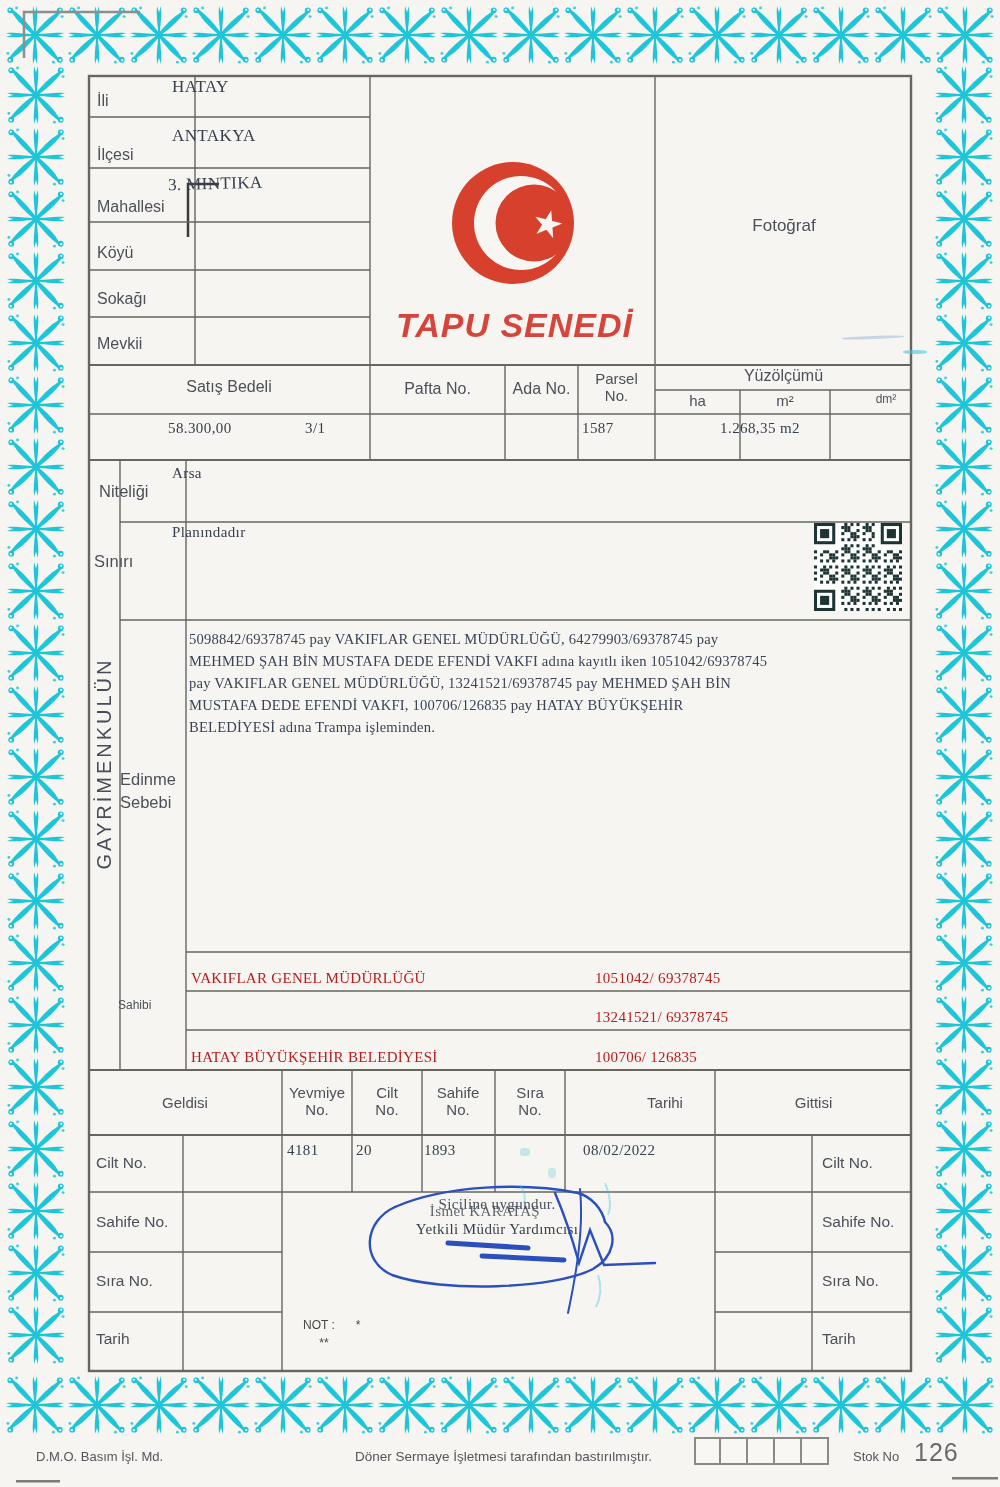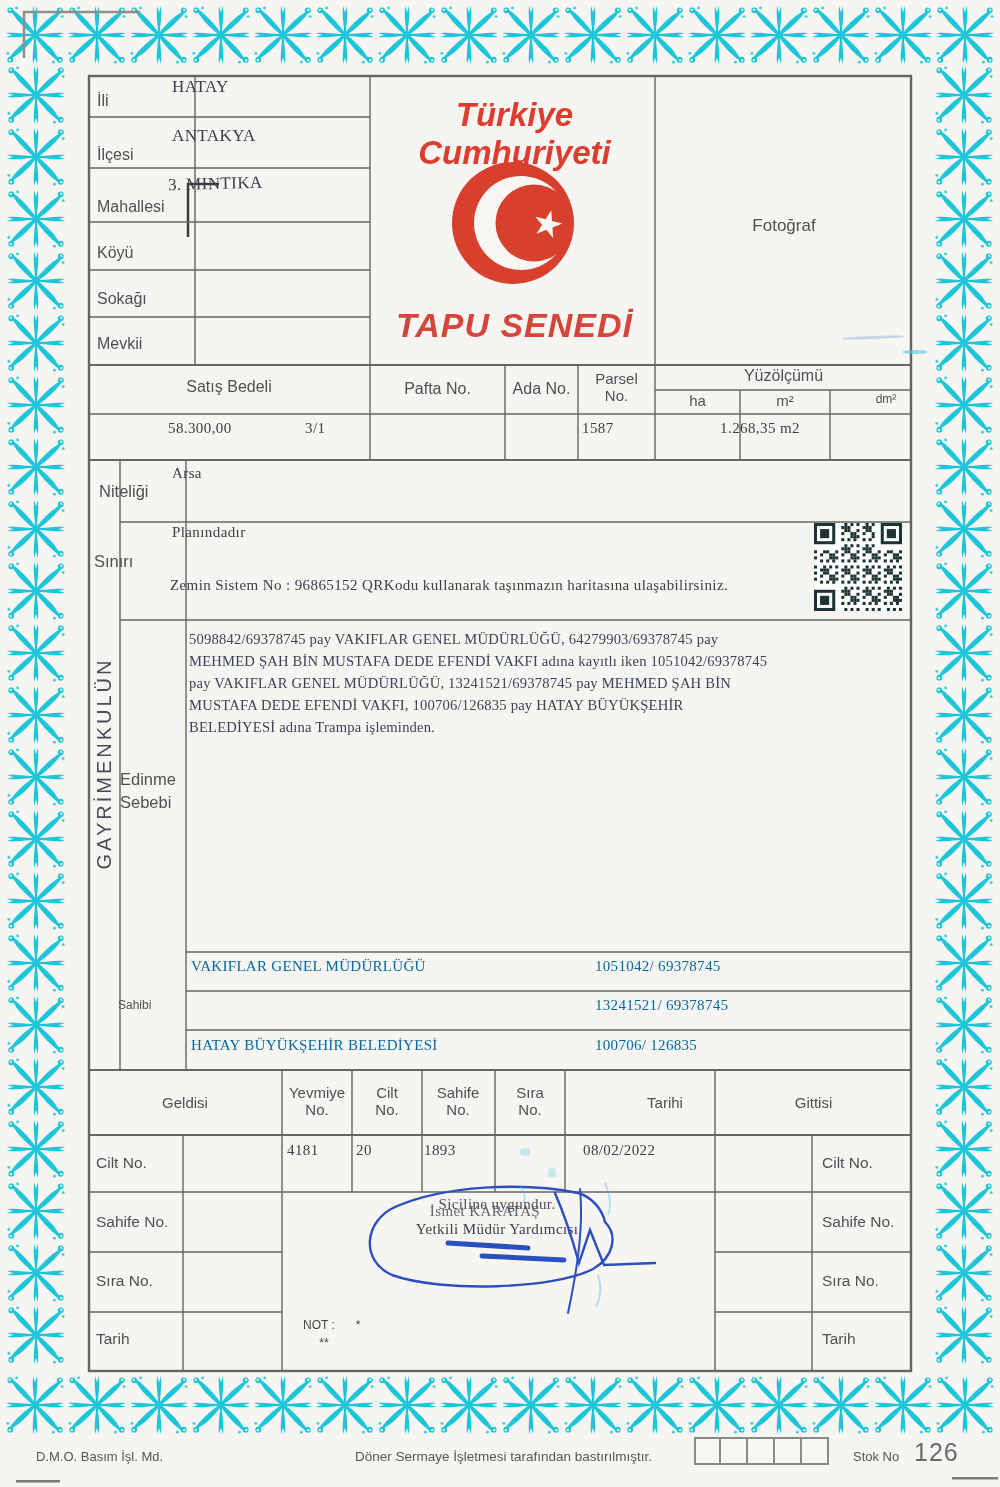--- a/index.html
+++ b/index.html
@@ -13,21 +13,21 @@
   .orn-strip{position:absolute;}
   .grid-svg{position:absolute;left:0;top:0;pointer-events:none;}
   .smallhdr{font-size:15px;line-height:1.15;}
   .para{font-family:"Liberation Serif",serif;color:#3a4356;font-size:14.6px;line-height:1.5;letter-spacing:.2px;}
   .notes{display:grid;grid-template-columns:42px 18px 1fr;column-gap:4px;
          font-size:12px;line-height:1.5;color:#454545;}
   .stokbox{width:27px;height:28px;border:2px solid #8a8a86;border-left:none;display:inline-block;box-sizing:border-box;background:#f8f7f3;}
   .stokbox:first-child{border-left:2px solid #8a8a86;}
   .vert-label{transform:rotate(-90deg);transform-origin:center;text-align:center;
               font-size:20px;letter-spacing:3px;color:#474c57;}
-  .owner-name{font-family:"Liberation Serif",serif;color:#0369a1;font-size:15px;letter-spacing:.3px;}
+  .owner-name{font-family:"Liberation Serif",serif;color:#b91c1c;font-size:15px;letter-spacing:.3px;margin-top:12px;}
   .smudge{position:absolute;border-radius:40%;}
 </style>
 </head>
 <body>
 
 <div class="page">
 
   <svg width="0" height="0" style="position:absolute" aria-hidden="true">
     <defs>
       <g id="orn-q" fill="#1ec5d9">
@@ -190,21 +190,20 @@
   <div class="abs lbl" style="left:97px;top:92px">İli</div>
   <div class="abs lbl" style="left:97px;top:146px">İlçesi</div>
   <div class="abs lbl" style="left:97px;top:198px">Mahallesi</div>
   <div class="abs lbl" style="left:97px;top:244px">Köyü</div>
   <div class="abs lbl" style="left:97px;top:290px">Sokağı</div>
   <div class="abs lbl" style="left:97px;top:335px">Mevkii</div>
   <div class="abs typed" style="left:172px;top:77px;font-size:17px">HATAY</div>
   <div class="abs typed" style="left:172px;top:126px;font-size:17px">ANTAKYA</div>
   <div class="abs typed" style="left:168px;top:174px;font-size:17px;transform:rotate(-1.5deg)">3. MINTIKA</div>
 
-  <div class="abs red-italic center" style="left:373px;top:96px;width:283px;font-size:33px">Türkiye Cumhuriyeti</div>
   <svg class="abs" style="left:450px;top:160px" width="126" height="126">
     <circle cx="63" cy="63" r="61" fill="#d8402e"></circle>
     <circle cx="71" cy="63" r="47" fill="#f8f6f2"></circle>
     <circle cx="84" cy="63" r="38.5" fill="#d8402e"></circle>
     <text x="98" y="76" font-size="36" fill="#f8f6f2" text-anchor="middle" transform="rotate(14 98 63)" font-family="DejaVu Sans, sans-serif">★</text>
   </svg>
   <div class="abs red-italic center" style="left:373px;top:306px;width:283px;font-size:34px;letter-spacing:1px;color:#d6453c">TAPU SENEDİ</div>
   <div class="abs lbl center" style="left:656px;top:216px;width:256px;font-size:17px">Fotoğraf</div>
   <div class="smudge" style="left:842px;top:336px;width:62px;height:3px;background:#9fb9d8;opacity:.55;transform:rotate(-2deg)"></div>
   <div class="smudge" style="left:903px;top:350px;width:24px;height:4px;background:#45c8e0;opacity:.6"></div>
@@ -221,21 +220,20 @@
   <div class="abs typed" style="left:168px;top:420px;font-size:15px">58.300,00</div>
   <div class="abs typed" style="left:305px;top:420px;font-size:15px">3/1</div>
   <div class="abs typed" style="left:582px;top:420px;font-size:15px">1587</div>
   <div class="abs typed center" style="left:690px;top:420px;width:140px;font-size:15px">1.268,35 m2</div>
 
   <div class="abs vert-label" style="left:-201px;top:752px;width:610px">GAYRİMENKULÜN</div>
   <div class="abs lbl" style="left:99px;top:482px;font-size:16.5px">Niteliği</div>
   <div class="abs typed" style="left:172px;top:465px;font-size:15px">Arsa</div>
   <div class="abs lbl" style="left:94px;top:552px;font-size:16.5px">Sınırı</div>
   <div class="abs typed" style="left:172px;top:524px;font-size:15px">Planındadır</div>
-  <div class="abs typed" style="left:170px;top:577px;font-size:15px;width:630px">Zemin Sistem No : 96865152   QRKodu kullanarak taşınmazın haritasına ulaşabilirsiniz.</div>
   <svg class="abs" id="qr-code" style="left:814px;top:523px" width="88" height="88" viewBox="0 0 29 29">
       <rect width="29" height="29" fill="#fdfdfb"></rect>
       <rect x="0" y="0" width="7" height="7" fill="#1e3434"></rect>
       <rect x="1" y="1" width="5" height="5" fill="#fdfdfb"></rect>
       <rect x="2" y="2" width="3" height="3" fill="#1e3434"></rect>
       <rect x="22" y="0" width="7" height="7" fill="#1e3434"></rect>
       <rect x="23" y="1" width="5" height="5" fill="#fdfdfb"></rect>
       <rect x="24" y="2" width="3" height="3" fill="#1e3434"></rect>
       <rect x="0" y="22" width="7" height="7" fill="#1e3434"></rect>
       <rect x="1" y="23" width="5" height="5" fill="#fdfdfb"></rect>

